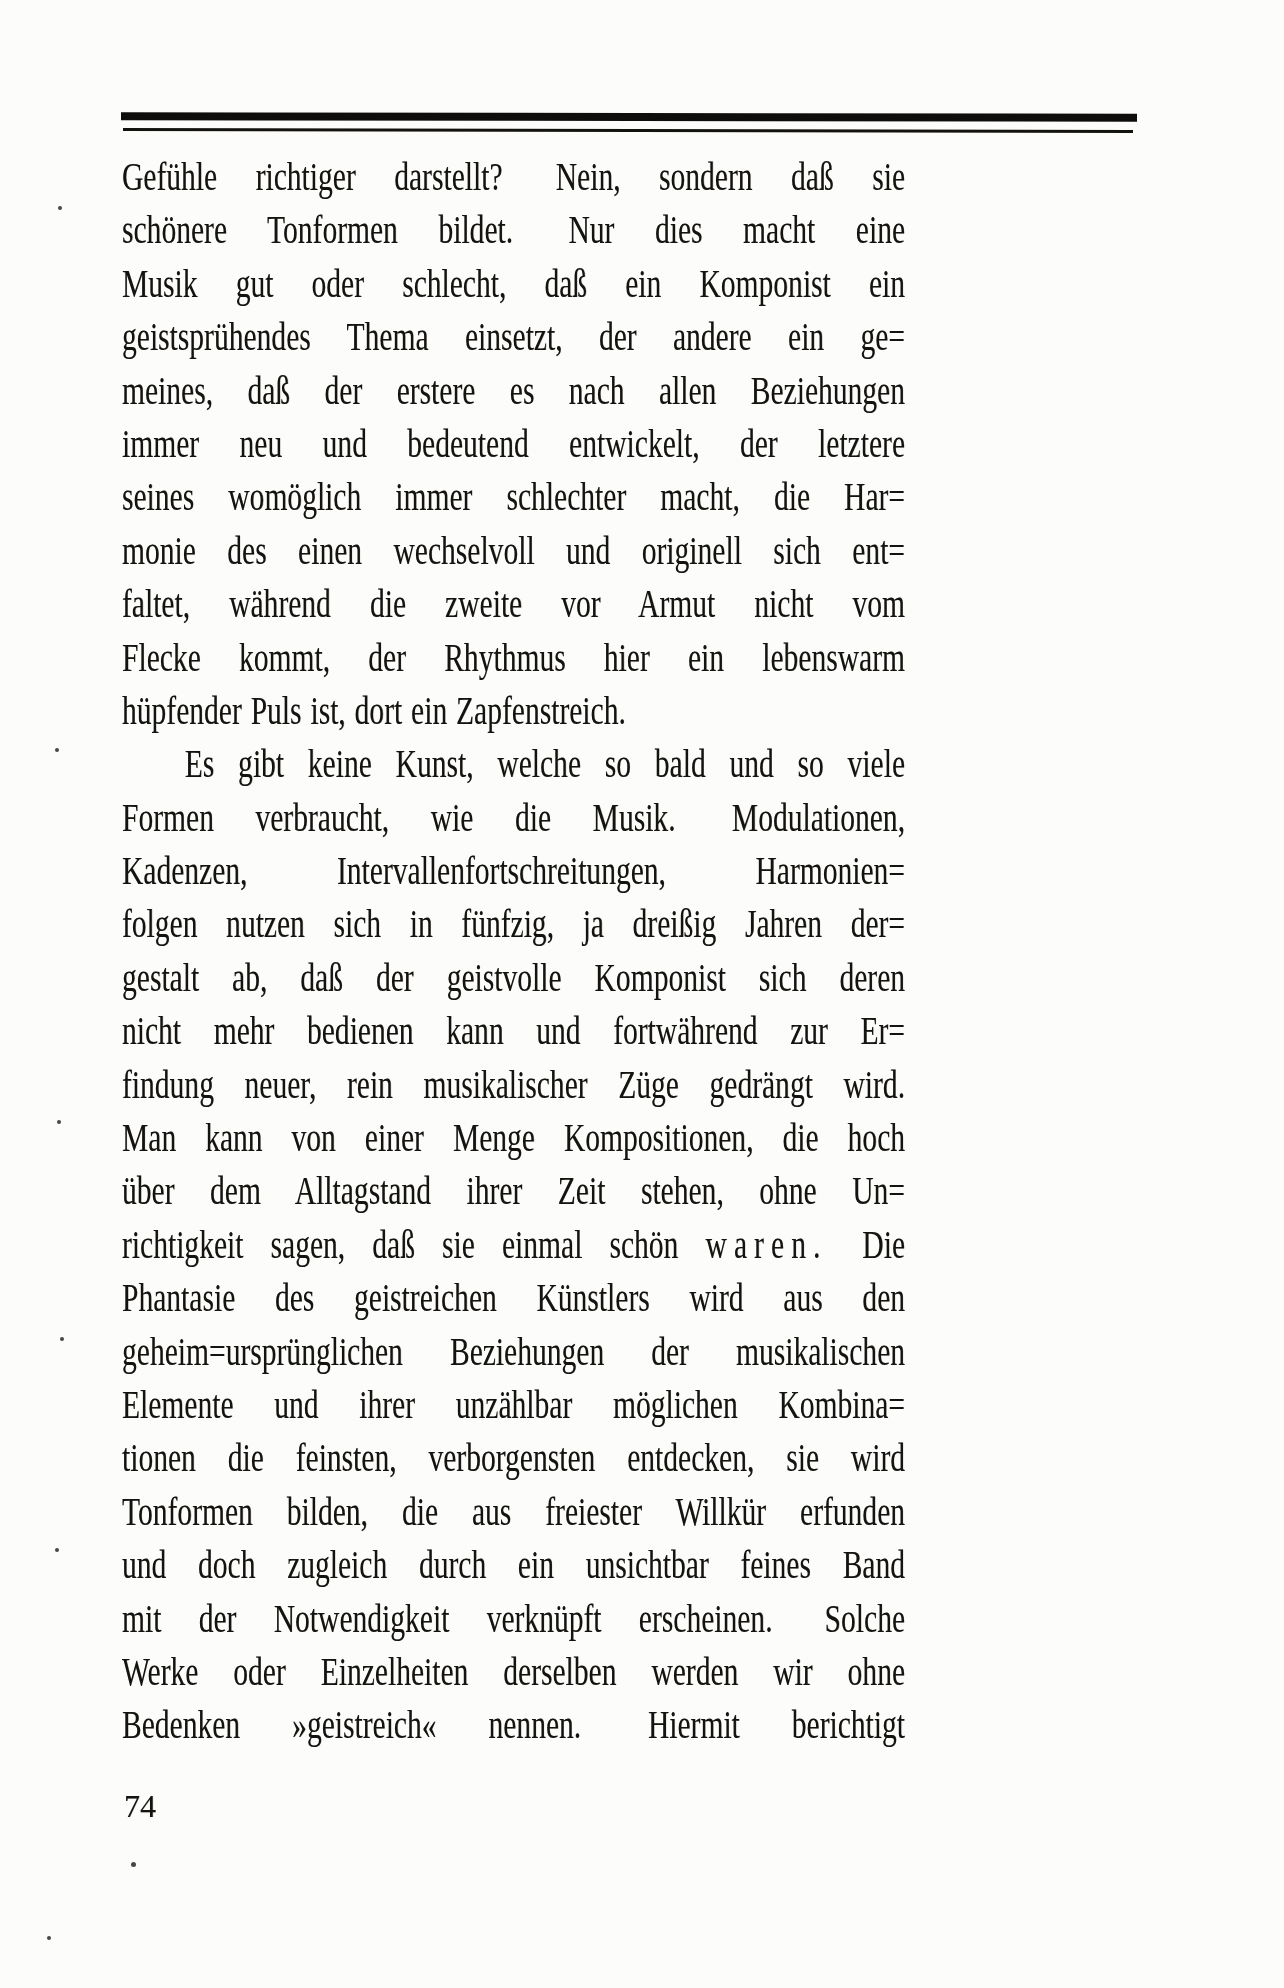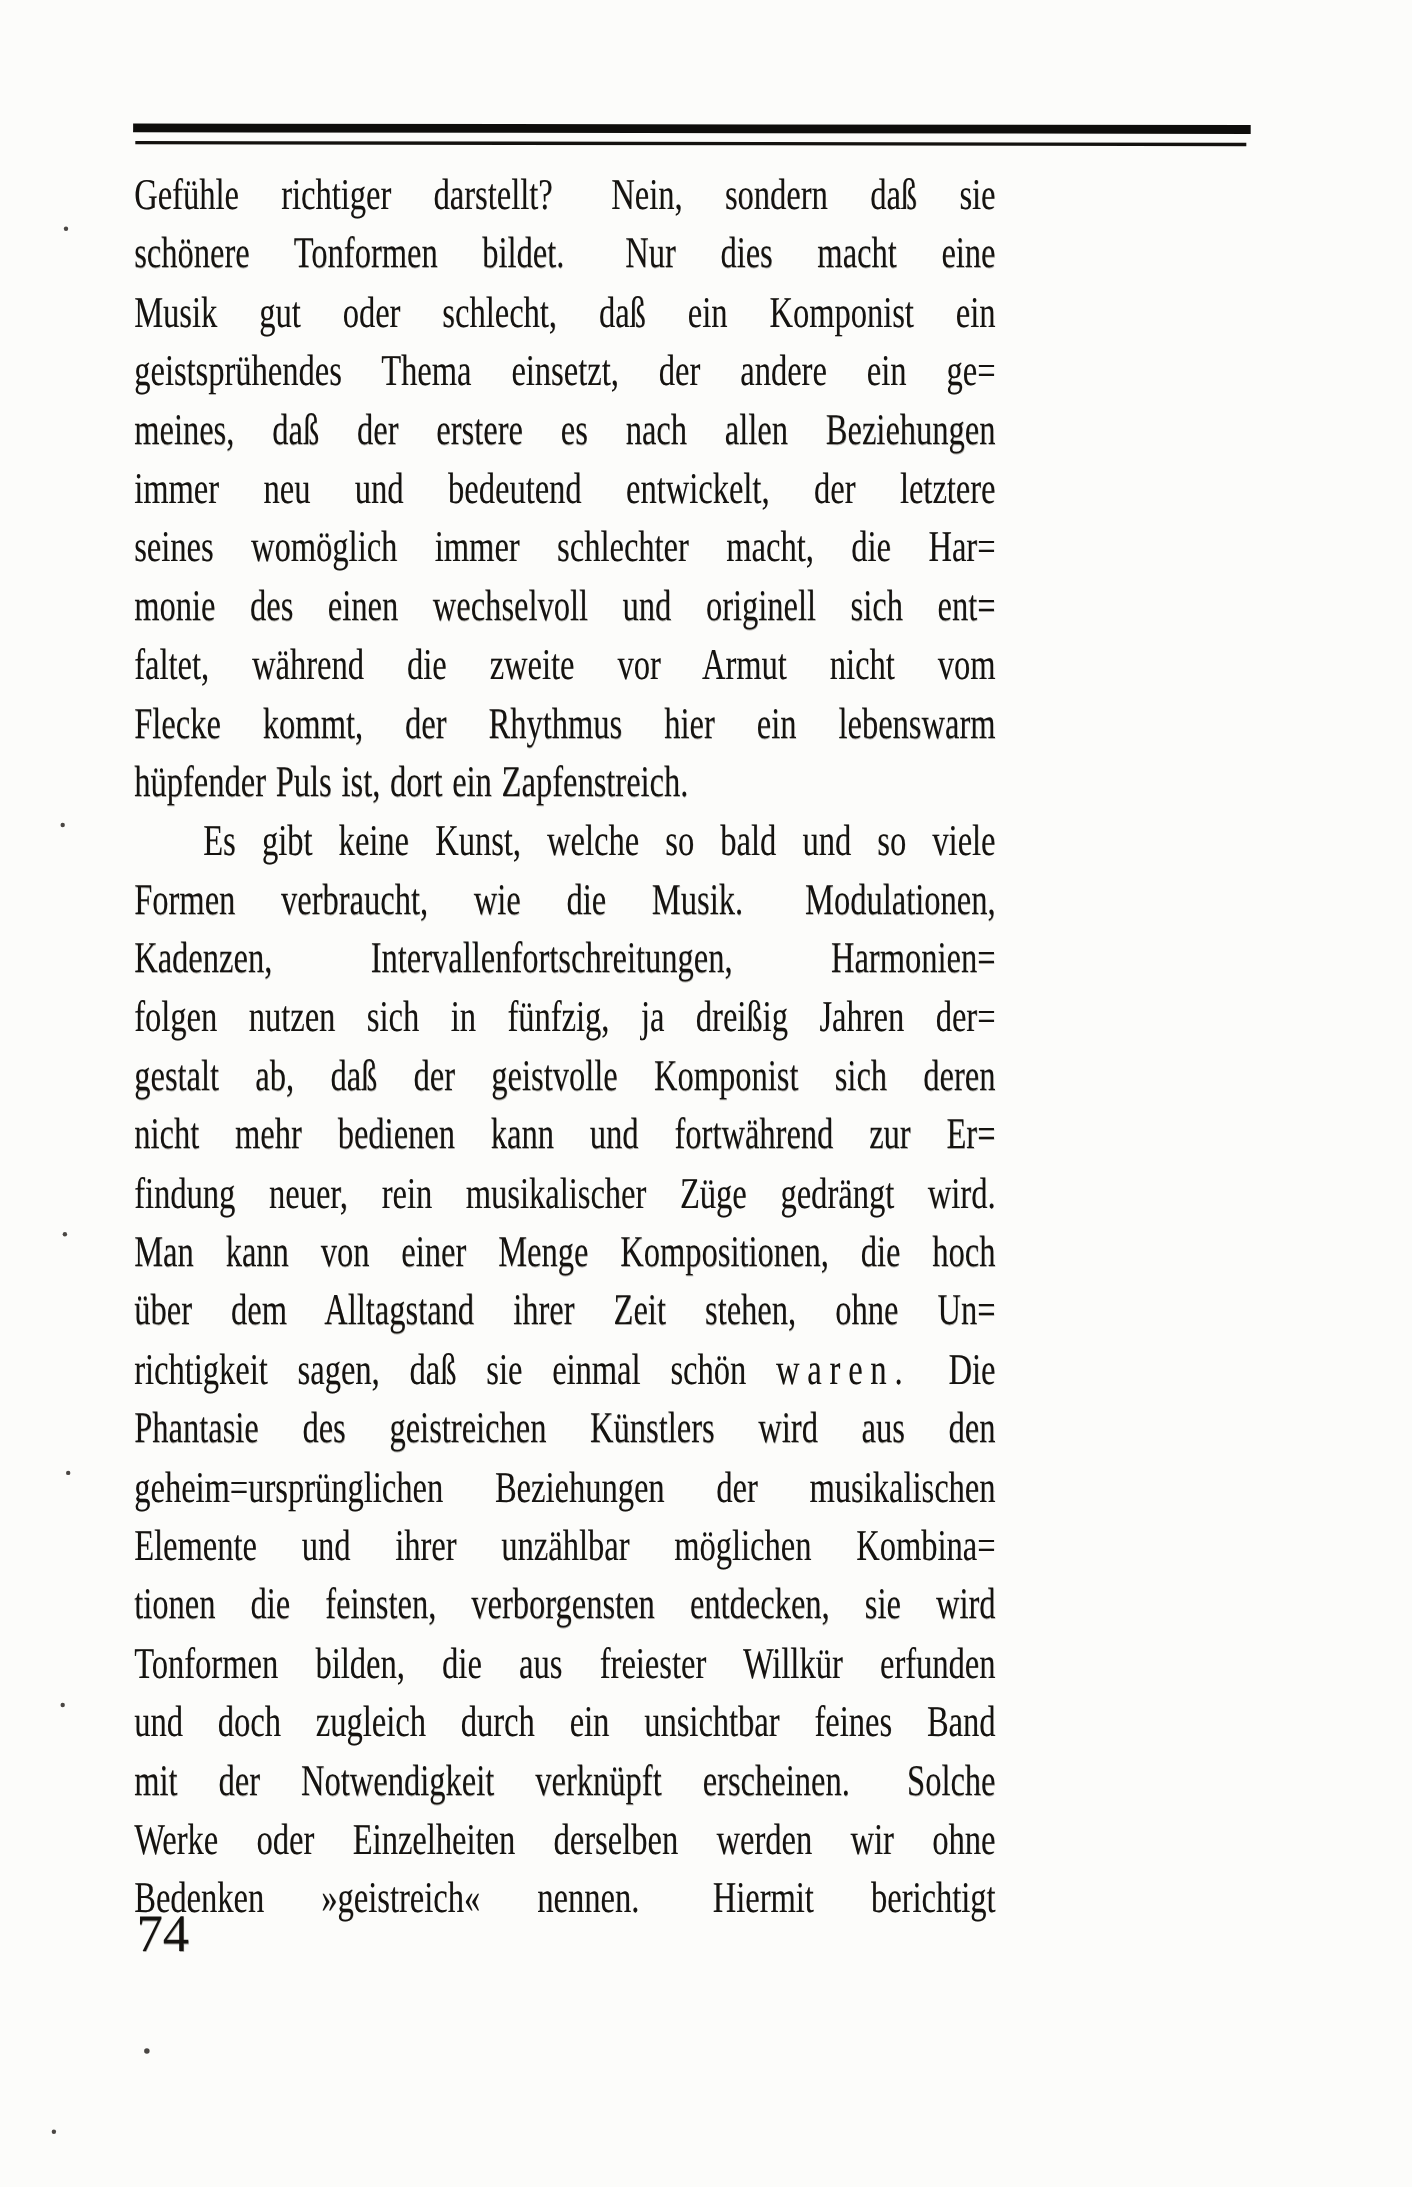--- a/index.html
+++ b/index.html
@@ -57,22 +57,22 @@
   }
   .line.ind {
     text-indent: 85px;
   }
   .sperr {
     letter-spacing: 0.24em;
   }
   .page-number {
     position: absolute;
     left: 124px;
-    top: 1732px;
-    font-size: 48px;
+    top: 1780px;
+    font-size: 32px;
     line-height: 53px;
     text-shadow: 0.4px 0.4px 0 rgba(20,16,10,0.35);
   }
   .speck {
     position: absolute;
     background: #2a2622;
     border-radius: 50%;
     opacity: 0.85;
   }
 </style>

